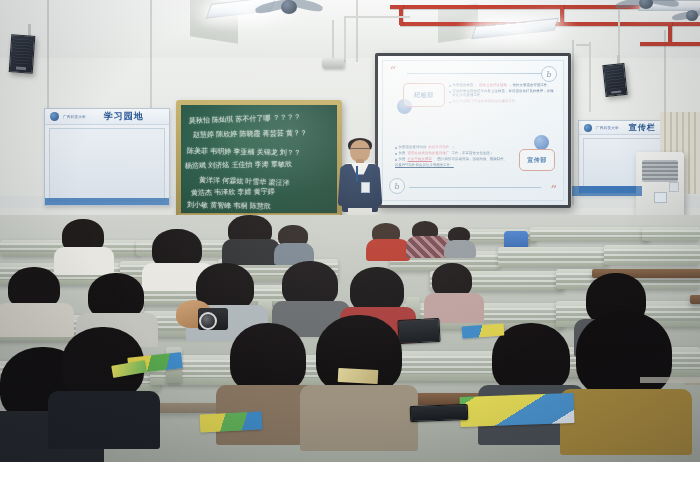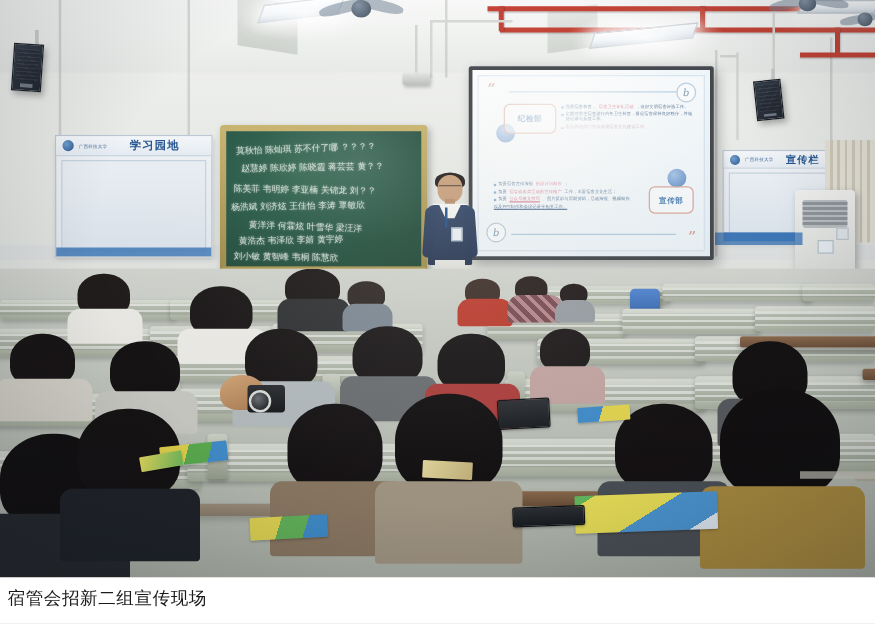--- a/index.html
+++ b/index.html
@@ -544,15 +544,14 @@
 
       <div style="position:absolute;left:684px;top:166px;width:26px;height:4px;background:#b9b4a4;border-radius:2px;"></div>
       <div style="position:absolute;left:640px;top:162px;width:70px;height:6px;background:#d7d3c6;opacity:.7;"></div>
     </div>
 
     <div id="grade"></div>
     <div id="grade2"></div>
   </div>
 
   <div id="caption-bar"></div>
-  <div id="caption">宿管会招新二组宣传现场</div>
 
 </div>
 
 </body></html>

